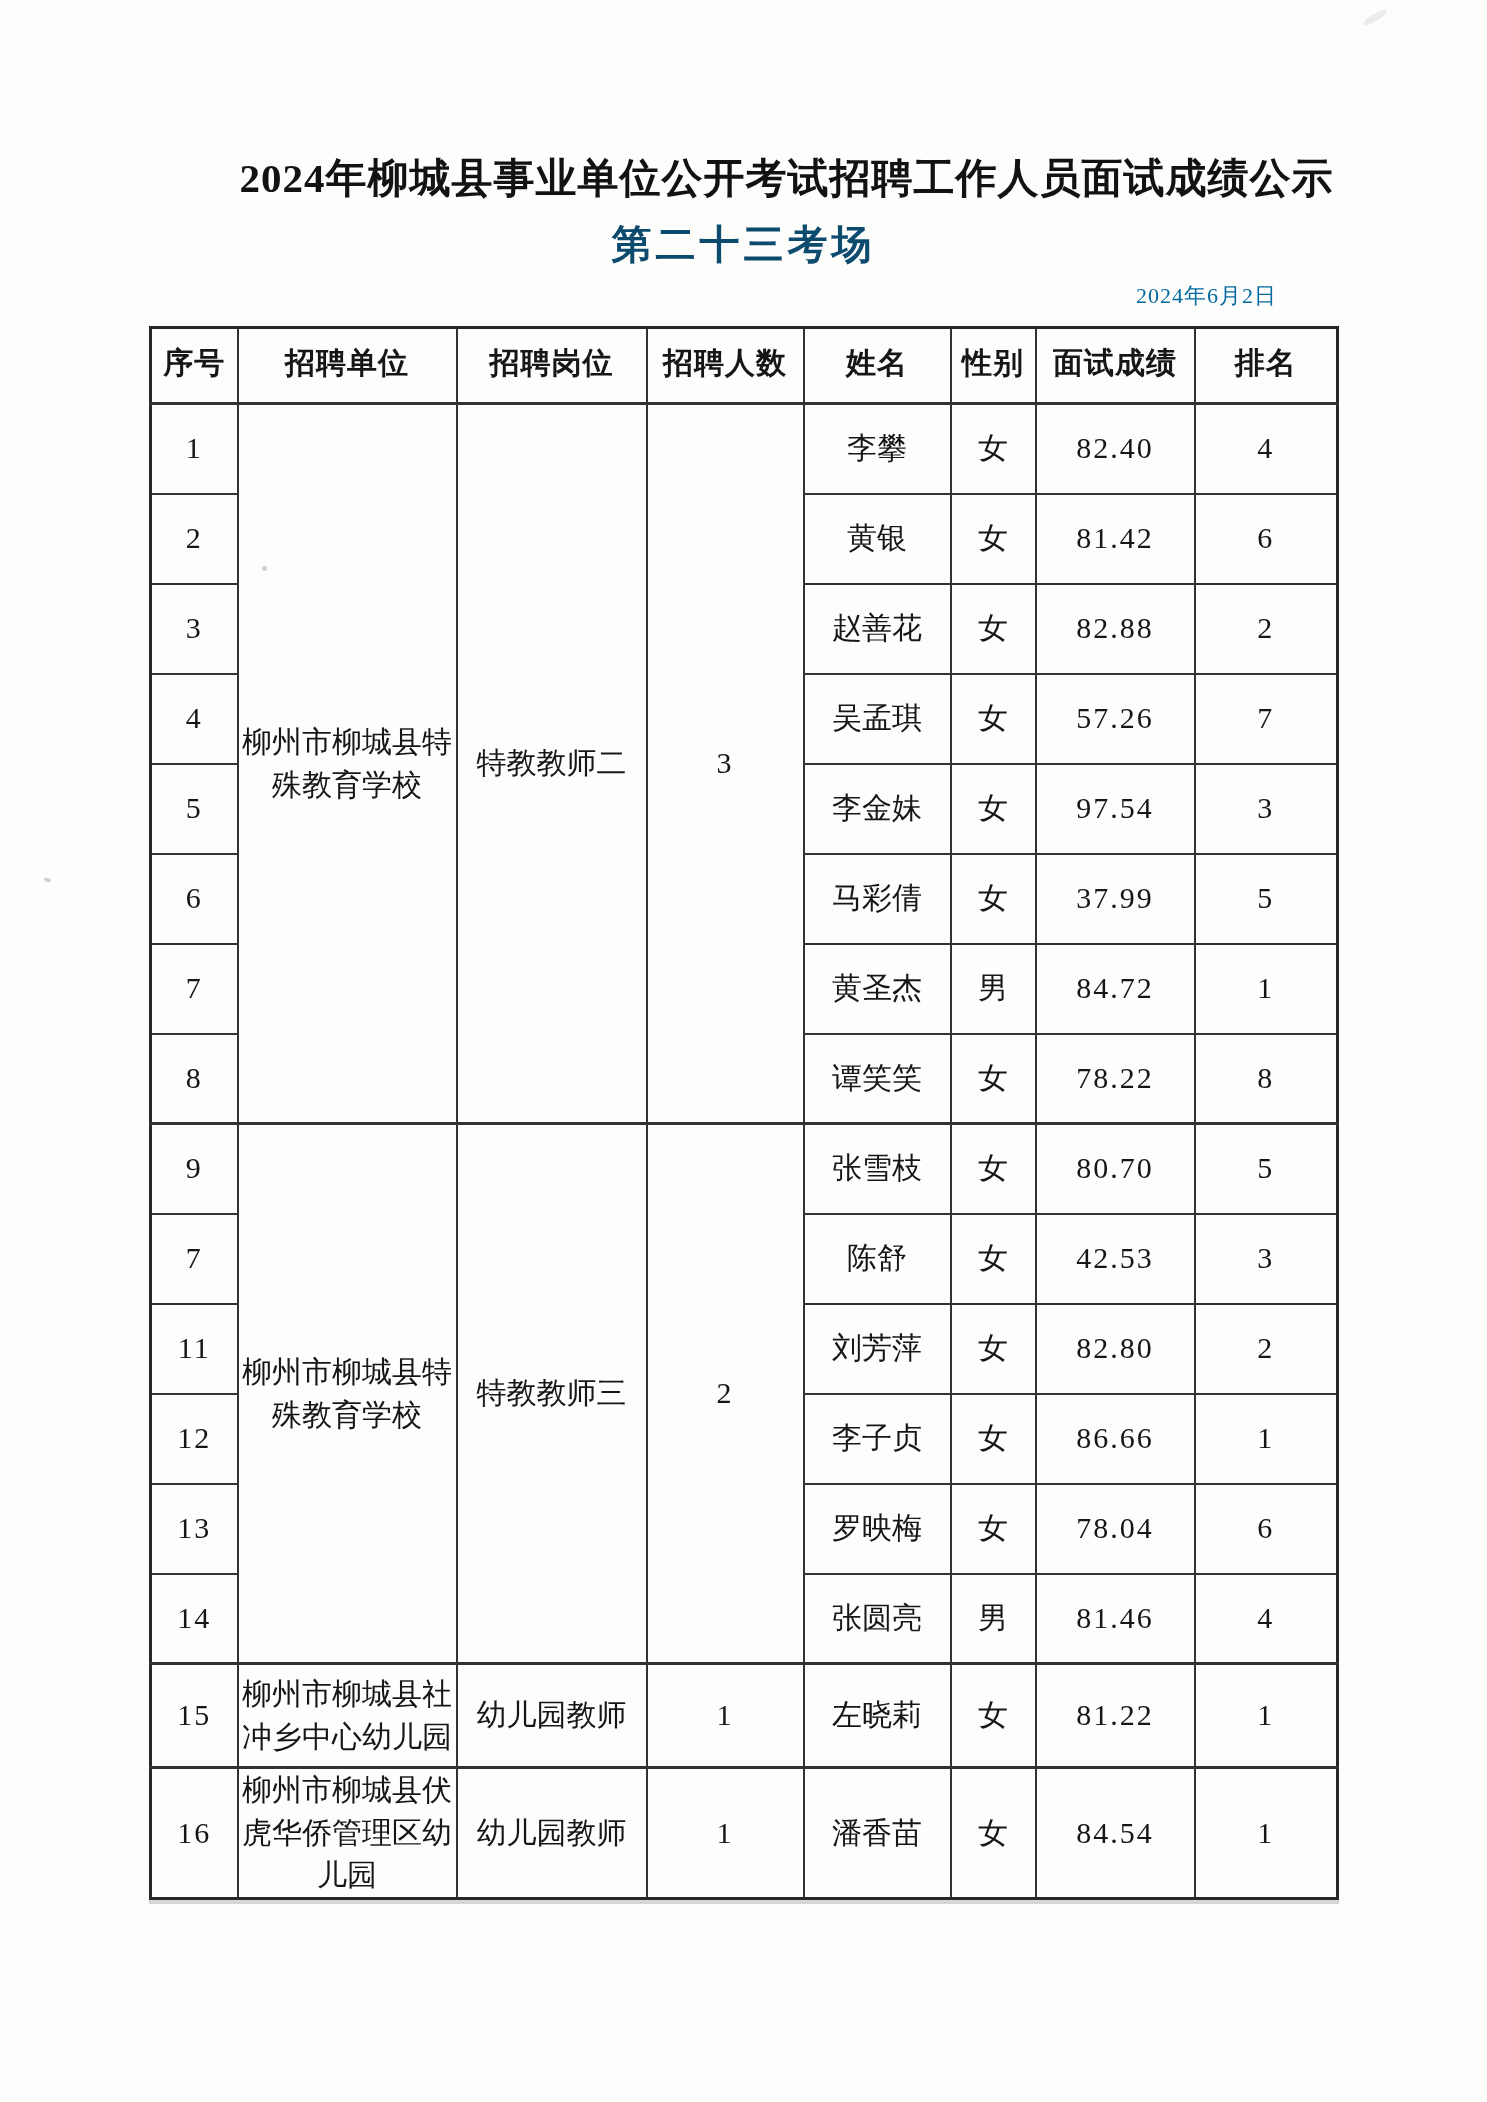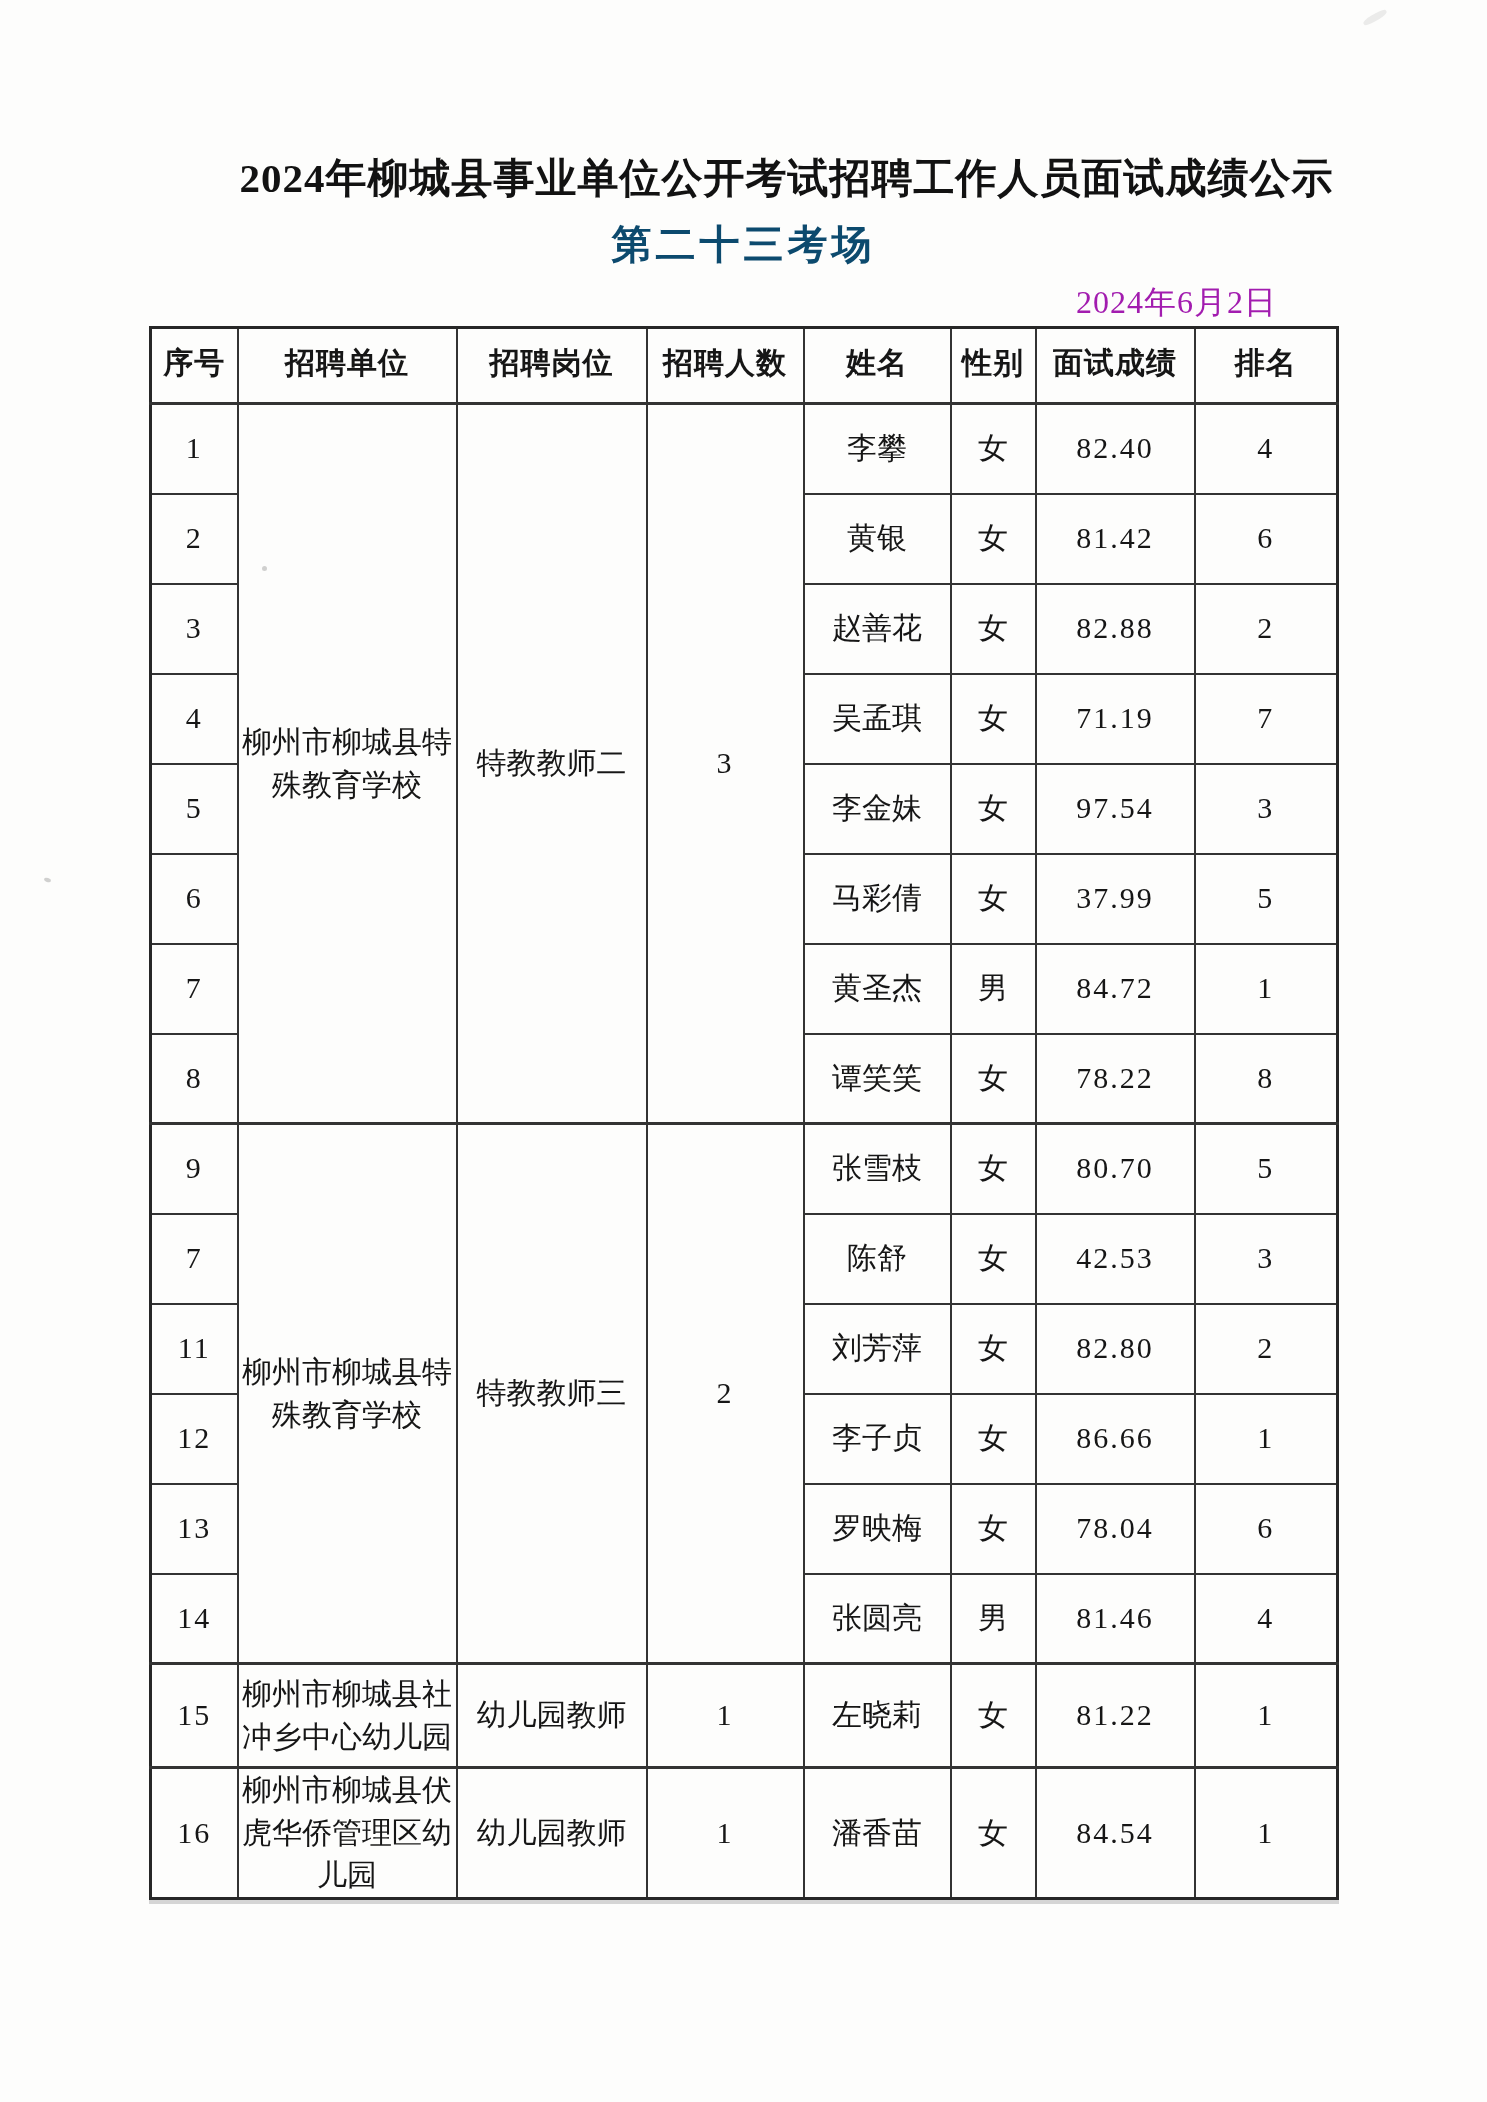--- a/index.html
+++ b/index.html
@@ -38,23 +38,23 @@
     font-size: 40px;
     font-weight: 900;
     letter-spacing: 4px;
     margin: 0;
     color: #0c4a6e;
   }
   .doc-date {
     position: absolute;
     top: 281px;
     right: 210px;
-    font-size: 32px;
+    font-size: 22px;
     letter-spacing: 1px;
-    color: #a21caf;
+    color: #0369a1;
   }
   table.score-table {
     position: absolute;
     top: 326px;
     left: 149px;
     width: 1187px;
     border-collapse: collapse;
     table-layout: fixed;
     border: 3px solid #272727;
     box-shadow: 0 4px 0 rgba(110,110,110,0.28);
@@ -153,21 +153,21 @@
           <td class="num">3</td>
           <td>赵善花</td>
           <td>女</td>
           <td class="num">82.88</td>
           <td class="num">2</td>
         </tr>
         <tr>
           <td class="num">4</td>
           <td>吴孟琪</td>
           <td>女</td>
-          <td class="num">71.19</td>
+          <td class="num">57.26</td>
           <td class="num">7</td>
         </tr>
         <tr>
           <td class="num">5</td>
           <td>李金妹</td>
           <td>女</td>
           <td class="num">97.54</td>
           <td class="num">3</td>
         </tr>
         <tr>

